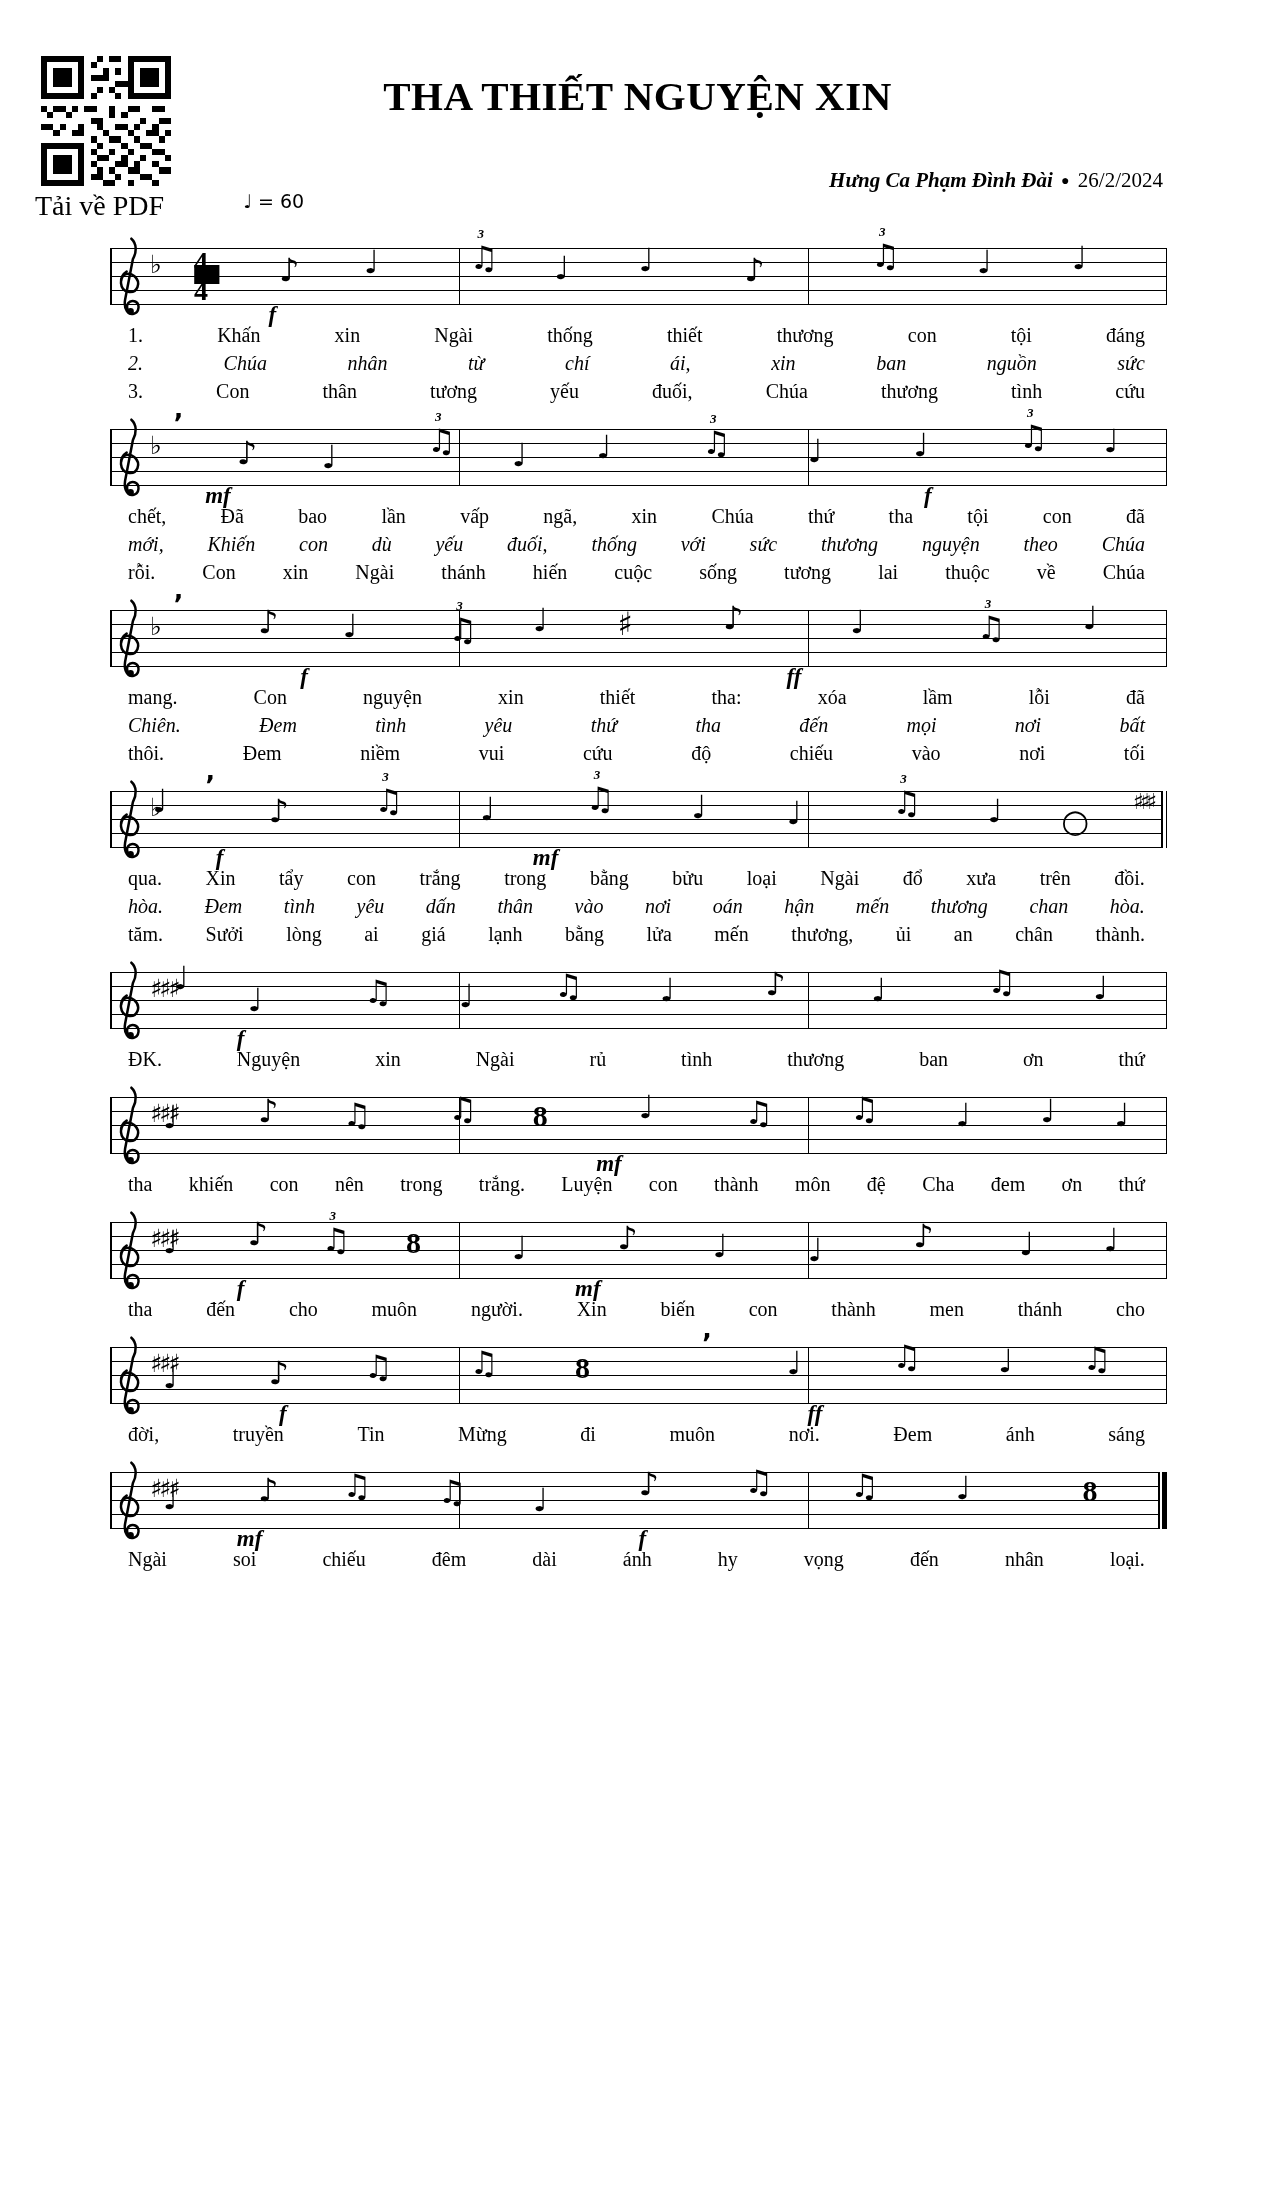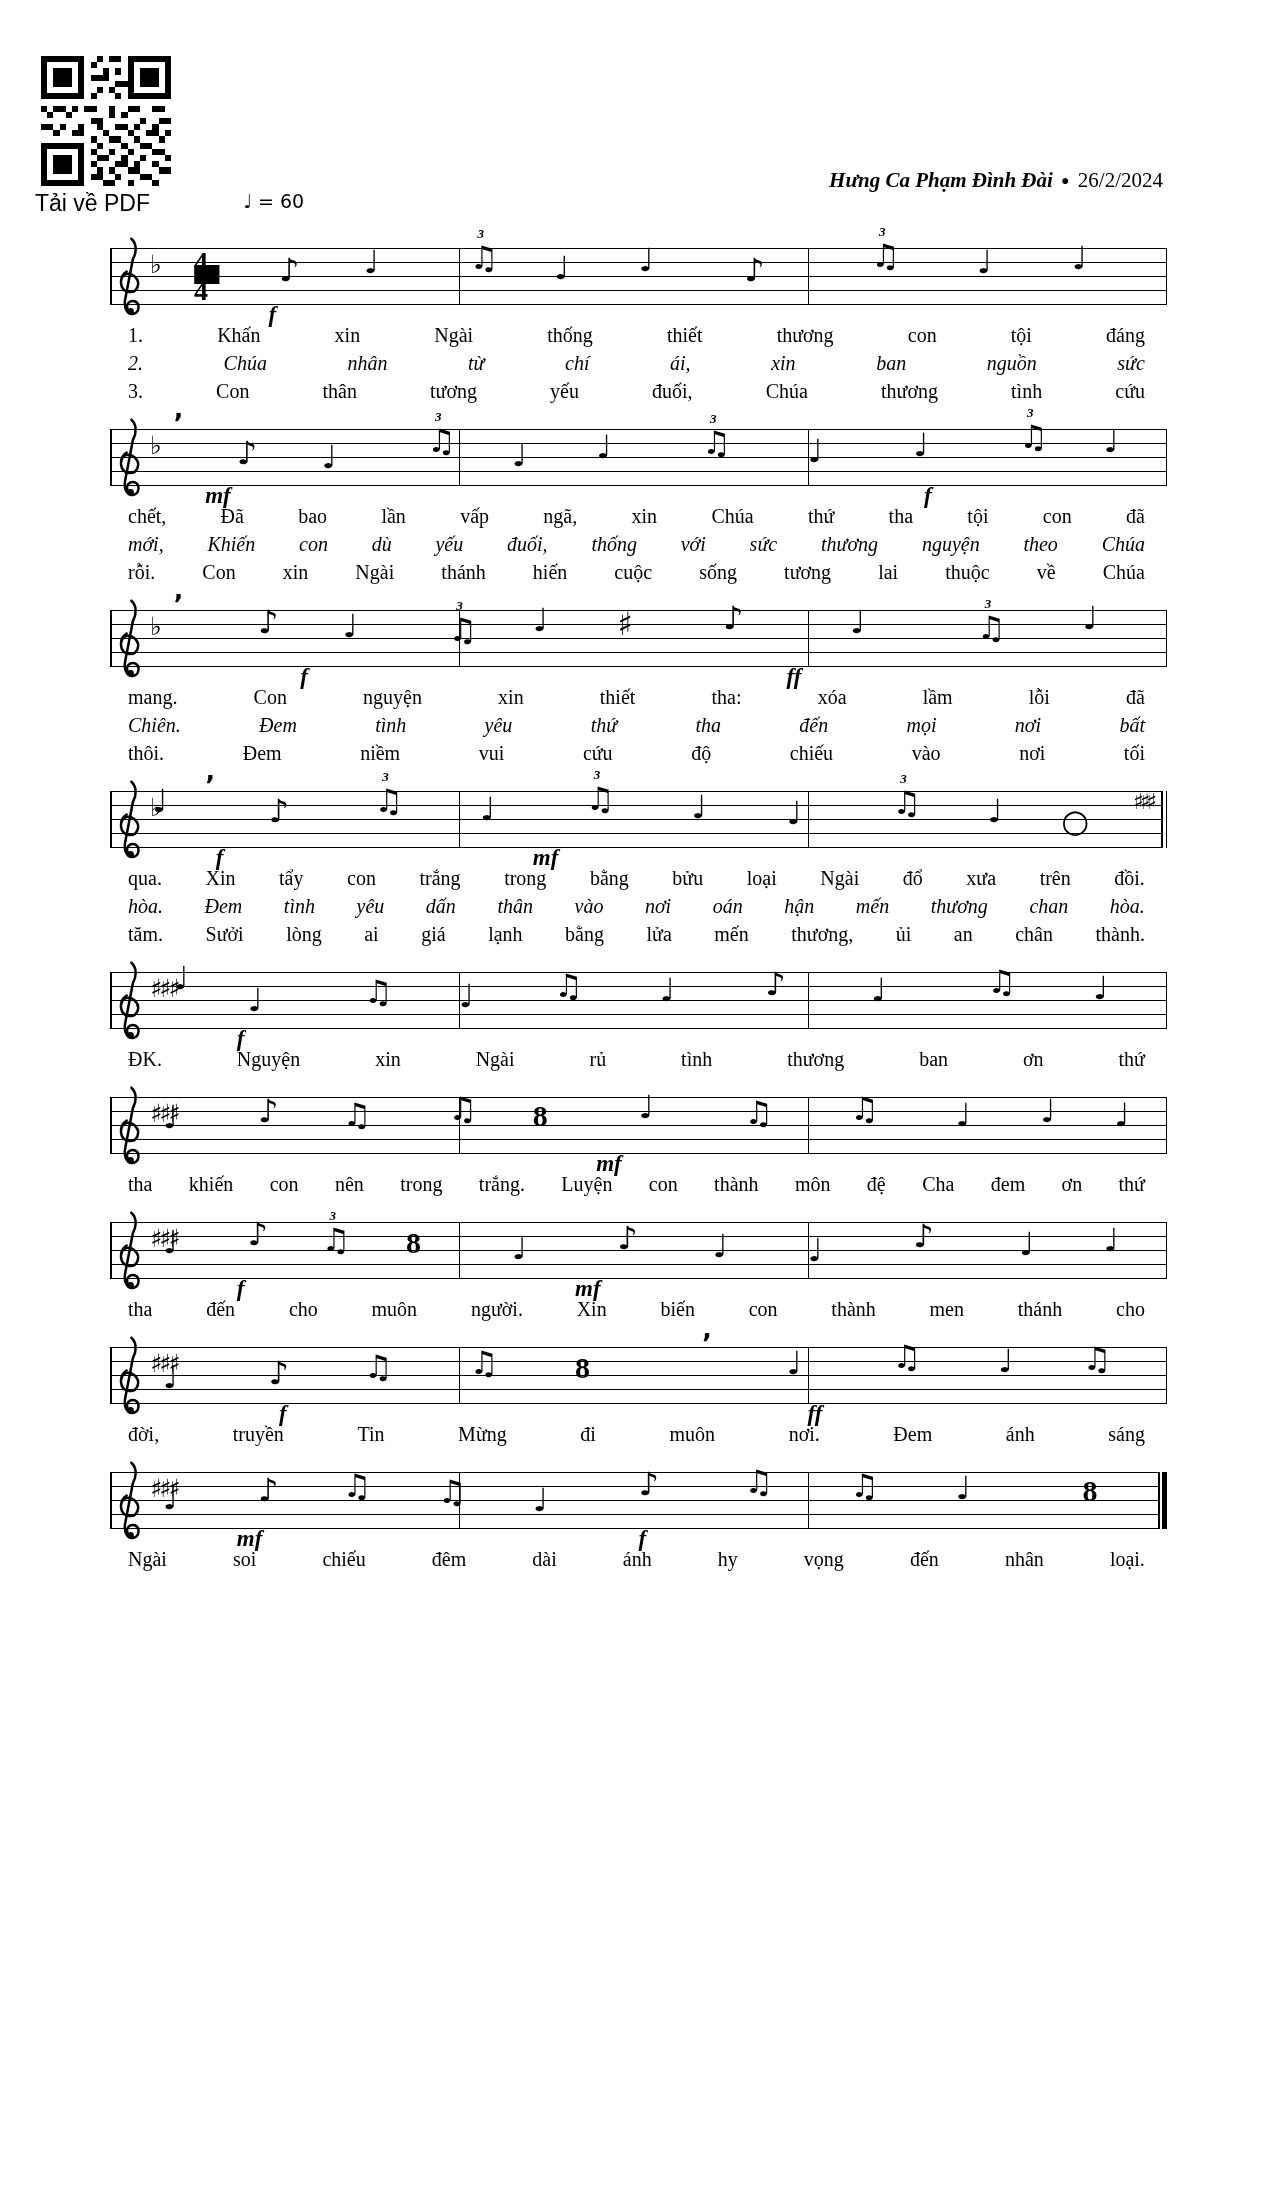--- a/index.html
+++ b/index.html
@@ -2,21 +2,21 @@
 <html><head>
 <meta charset="utf-8">
 <style>
   html,body{margin:0;padding:0;background:#ffffff;}
   body{width:1275px;height:2205px;position:relative;font-family:"Liberation Serif","DejaVu Serif",serif;color:#000;}
   .page{position:absolute;inset:0;overflow:hidden;}
 
   
   .qr-block{position:absolute;left:35px;top:56px;width:150px;}
   .qr-svg{display:block;width:130px;height:130px;margin-left:6px;}
-  .qr-label{font-family:Liberation Sans, sans-serif;font-size:23px;margin-top:4px;color:#000;}
+  .qr-label{font-family:Liberation Serif, serif;font-size:28px;margin-top:4px;color:#000;}
   .title{position:absolute;left:0;right:0;top:72px;text-align:center;font-size:41px;font-weight:700;letter-spacing:.5px;margin:0;}
   .credit-line{position:absolute;right:112px;top:168px;font-size:21px;white-space:nowrap;}
   .credit-name{font-style:italic;font-weight:700;}
   .credit-bullet{font-size:14px;vertical-align:2px;padding:0 3px;}
   .credit-date{font-size:21px;}
   .tempo-first{position:absolute;left:243px;top:190px;font-family:"DejaVu Sans",sans-serif;font-size:19px;}
 
   
   #systems{position:absolute;left:110px;right:108px;top:248px;}
   .system{margin-top:24px;}
@@ -68,20 +68,21 @@
           <rect x="16" y="2" width="3" height="3"></rect>
         <rect x="0" y="14" width="7" height="7"></rect>
           <rect x="1" y="15" width="5" height="5" fill="#fff"></rect>
           <rect x="2" y="16" width="3" height="3"></rect>
         <path d="M9 0h1v1H9zM11 0h2v1h-2zM8 1h1v1H8zM10 2h1v2h-1zM12 2h1v1h-1zM8 3h2v1H8zM12 4h2v1h-2zM9 5h1v1H9zM11 5h1v1h-1zM8 6h1v1H8zM12 6h1v1h-1zM0 8h1v1H0zM2 8h2v1H2zM5 8h1v1H5zM7 8h2v1H7zM11 8h1v2h-1zM14 8h2v1h-2zM18 8h2v1h-2zM1 9h1v1H1zM4 9h1v1H4zM8 10h2v1H8zM13 9h1v1h-1zM16 10h1v1h-1zM19 10h2v1h-2zM0 11h2v1H0zM3 11h1v1H3zM6 11h1v1H6zM9 11h1v1H9zM12 11h2v1h-2zM15 11h1v1h-1zM18 11h1v1h-1zM2 12h1v1H2zM5 12h2v1H5zM10 12h1v1h-1zM14 12h1v1h-1zM17 12h2v1h-2zM20 12h1v1h-1zM8 13h1v1H8zM11 13h2v1h-2zM15 13h1v1h-1zM19 13h1v1h-1zM9 14h1v1H9zM13 14h1v1h-1zM16 14h2v1h-2zM8 15h1v1H8zM11 15h1v1h-1zM14 15h1v1h-1zM18 15h2v1h-2zM9 16h2v1H9zM13 16h1v1h-1zM16 16h1v1h-1zM20 16h1v1h-1zM8 17h1v1H8zM12 17h2v1h-2zM15 17h1v1h-1zM18 17h1v1h-1zM9 18h1v1H9zM11 18h1v1h-1zM14 18h2v1h-2zM19 18h2v1h-2zM8 19h2v1H8zM12 19h1v1h-1zM16 19h2v1h-2zM10 20h2v1h-2zM14 20h1v1h-1zM18 20h1v1h-1z"></path>
       </g>
     </svg>
     <div class="qr-label">Tải về PDF</div>
   </div>
 
+  <h1 class="title">THA THIẾT NGUYỆN XIN</h1>
 
   <div class="credit-line">
     <span class="credit-name">Hưng Ca Phạm Đình Đài</span>
     <span class="credit-bullet">●</span>
     <span class="credit-date">26/2/2024</span>
   </div>
 
   <div class="tempo-first">♩ = 60</div>
 
   <div id="systems">

